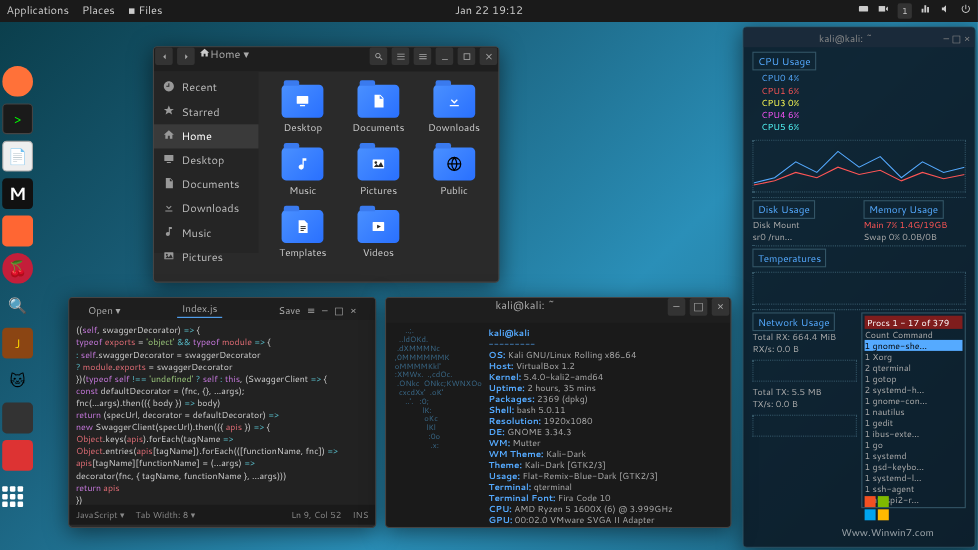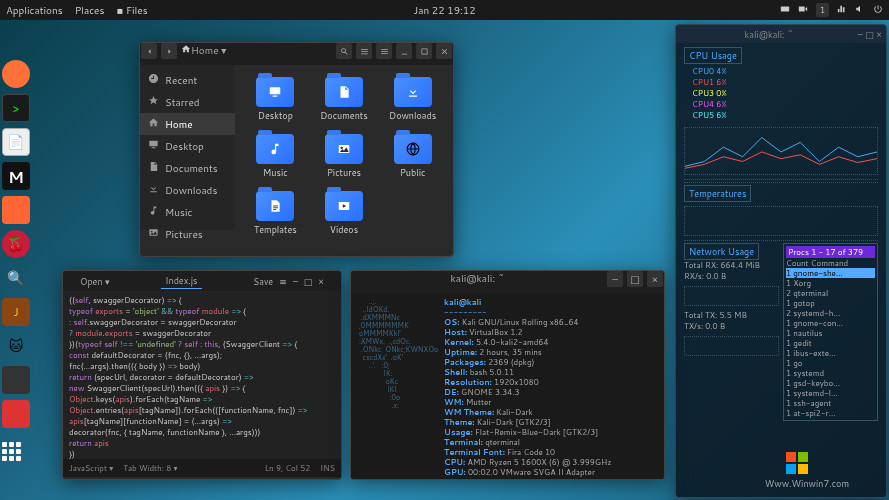--- a/index.html
+++ b/index.html
@@ -55,21 +55,21 @@
 .conky .cpurow{font-size:8px;line-height:11px}
 .conky .cpu0{color:#5af}.conky .cpu1{color:#f55}.conky .cpu2{color:#5f5}.conky .cpu3{color:#ff5}.conky .cpu4{color:#f5f}.conky .cpu5{color:#5ff}
 .conky .graph{height:48px;border:1px dotted #356;margin:4px 0;position:relative;overflow:hidden}
 .conky .graph svg{width:100%;height:100%}
 .conky .diskrow,.conky .memrow{font-size:8px;line-height:11px;color:#aaa}
 .conky .pct{color:#f55}
 .conky .divider{border-top:1px dotted #356;margin:2px 0}
 .conky .net{display:flex;gap:4px}
 .conky .netleft{flex:1}
 .conky .procs{font-size:8px;line-height:10px;color:#aaa;border:1px solid #356;padding:2px}
-.conky .procs .hdr{background:#6d28d9;color:#fff;padding:1px 2px}
+.conky .procs .hdr{background:#7f1d1d;color:#fff;padding:1px 2px}
 .conky .procs .sel{background:#5af;color:#000}
 
 .editor{left:62px;top:270px;width:280px;height:210px}
 .editor .etb{height:20px;background:#1e1e1e;display:flex;align-items:center;padding:0 17px;gap:6px;font-size:9px;color:#aaa}
 .editor .etb .tab{border-bottom:1px solid #5af;padding:1px 4px}
 .editor .code{padding:4px 6px;font-family:monospace;font-size:8px;line-height:11px;color:#ccc;height:calc(100% - 40px);overflow:hidden;background:#222}
 .editor .status{height:18px;background:#1a1a1a;display:flex;align-items:center;gap:10px;padding:0 6px;font-size:8px;color:#888}
 .kw{color:#c678dd}.st{color:#98c379}.op{color:#56b6c2}.va{color:#e06c75}
 
 .terminal{left:350px;top:270px;width:315px;height:210px}
@@ -328,20 +328,32 @@
         <div class="cpurow cpu4">CPU4  6%</div>
         <div class="cpurow cpu5">CPU5  6%</div>
       </div>
     <div class="graph">
       <svg viewBox="0 0 200 48" preserveAspectRatio="none">
         <polyline points="0,40 20,35 40,20 60,30 80,10 100,25 120,15 140,35 160,20 180,30 200,25" stroke="#5af" fill="none" stroke-width="1"></polyline>
         <polyline points="0,42 20,38 40,30 60,35 80,25 100,32 120,28 140,38 160,30 180,36 200,32" stroke="#f55" fill="none" stroke-width="1"></polyline>
       </svg>
     </div>
     <div class="divider"></div>
+    <div style="display:flex;gap:8px">
+      <div style="flex:1">
+        <span class="slabel">Disk Usage</span>
+        <div class="diskrow">Disk  Mount</div>
+        <div class="diskrow">sr0   /run...</div>
+      </div>
+      <div style="flex:1">
+        <span class="slabel">Memory Usage</span>
+        <div class="memrow"><span class="pct">Main  7%  1.4G/19GB</span></div>
+        <div class="memrow">Swap  0%  0.0B/0B</div>
+      </div>
+    </div>
     <div class="divider"></div>
     <span class="slabel">Temperatures</span>
     <div class="graph" style="height:30px"></div>
     <div class="divider"></div>
     <div class="net">
       <div class="netleft">
         <span class="slabel">Network Usage</span>
         <div class="diskrow">Total RX: 664.4 MiB</div>
         <div class="diskrow">RX/s:     0.0   B</div>
         <div class="graph" style="height:20px"></div>

